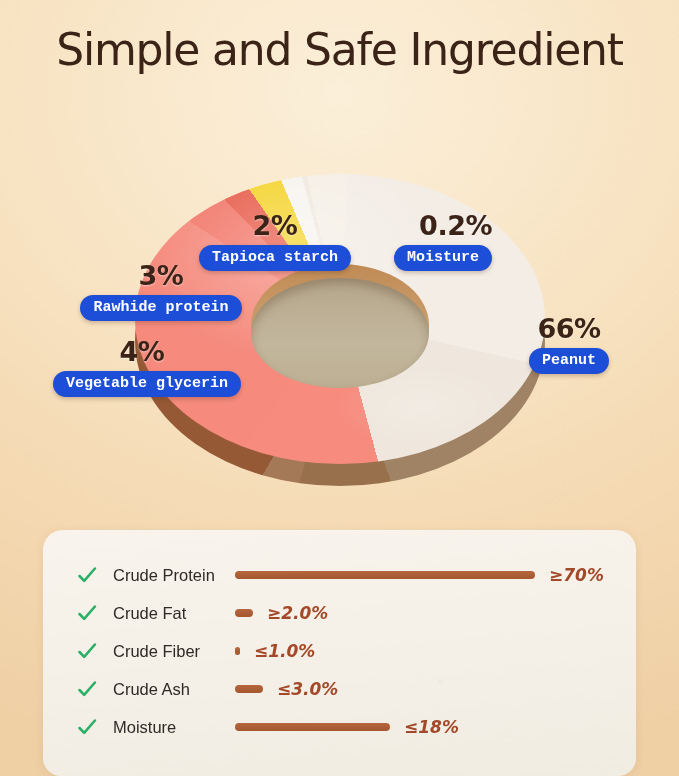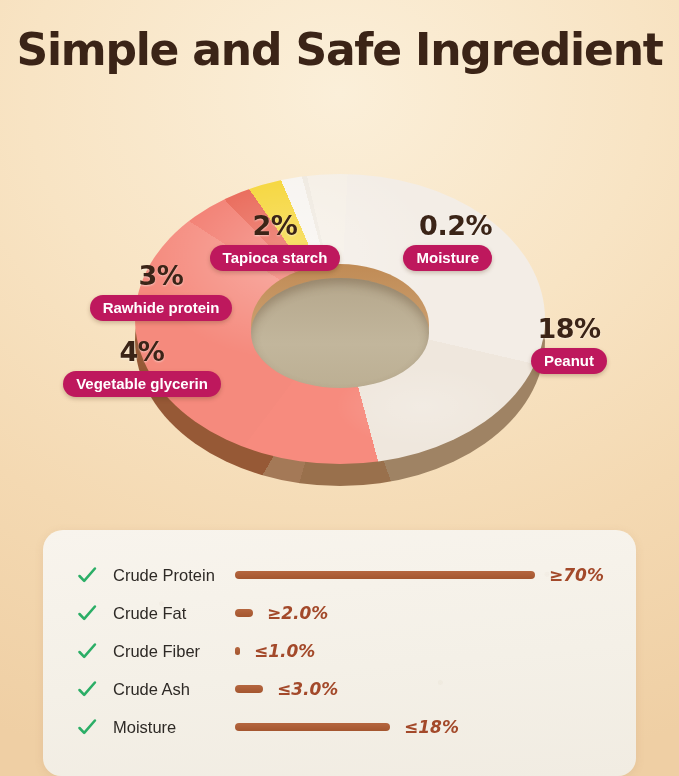--- a/index.html
+++ b/index.html
@@ -14,21 +14,21 @@
       radial-gradient(120% 90% at 50% 12%, #FBEFD9 0%, #F8E4C4 38%, #F4D9B2 68%, #EFCFA4 100%);
     position:relative;
   }
 
   
   #title {
     position:absolute;
     top:24px; left:0; width:100%;
     text-align:center;
     font-size:44px;
-    font-weight:700;
+    font-weight:400;
     letter-spacing:-1.2px;
     color:#3B2417;
     font-family:"DejaVu Sans", sans-serif;
     white-space:nowrap;
   }
 
   
   #chart-area {
     position:absolute;
     left:0; top:100px;
@@ -121,28 +121,28 @@
     font-size:27px;
     font-weight:700;
     color:#3B2417;
     letter-spacing:-0.5px;
     line-height:1.05;
     margin-bottom:5px;
     text-shadow:0 1px 2px rgba(255,255,255,.5);
   }
   .chart-label .pill {
     display:inline-block;
-    background:#be185d;
+    background:#1d4ed8;
     color:#FFFFFF;
     font-size:15px;
     font-weight:600;
     padding:4px 13px 5px;
     border-radius:14px;
     box-shadow:0 2px 4px rgba(90,50,25,.28);
-    font-family:Liberation Sans, sans-serif;
+    font-family:Liberation Mono, monospace;
   }
 
   #lbl-tapioca   { left:195px; top:112px; width:160px; }
   #lbl-sorbitol  { left:374px; top:112px; width:118px;text-align:right; }
   #lbl-peanut    { left:80px;  top:162px; width:162px; }
   #lbl-vegetable { left:53px;  top:238px; width:178px; }
   #lbl-rawhide   { left:508px; top:215px; width:122px; }
   #lbl-chicken   { left:483px; top:388px; width:118px; }
 
   
@@ -232,21 +232,21 @@
     <span class="pct">3%</span>
     <span class="pill">Rawhide protein</span>
   </div>
 
   <div class="chart-label" id="lbl-vegetable">
     <span class="pct">4%</span>
     <span class="pill">Vegetable glycerin</span>
   </div>
 
   <div class="chart-label" id="lbl-rawhide">
-    <span class="pct">18%</span>
+    <span class="pct">66%</span>
     <span class="pill">Peanut</span>
   </div>
 
 </div>
 
 <div id="nutrition-card">
 
   <div class="nut-row">
     <span class="check-icon">
       <svg viewBox="0 0 24 24" width="20" height="20">

